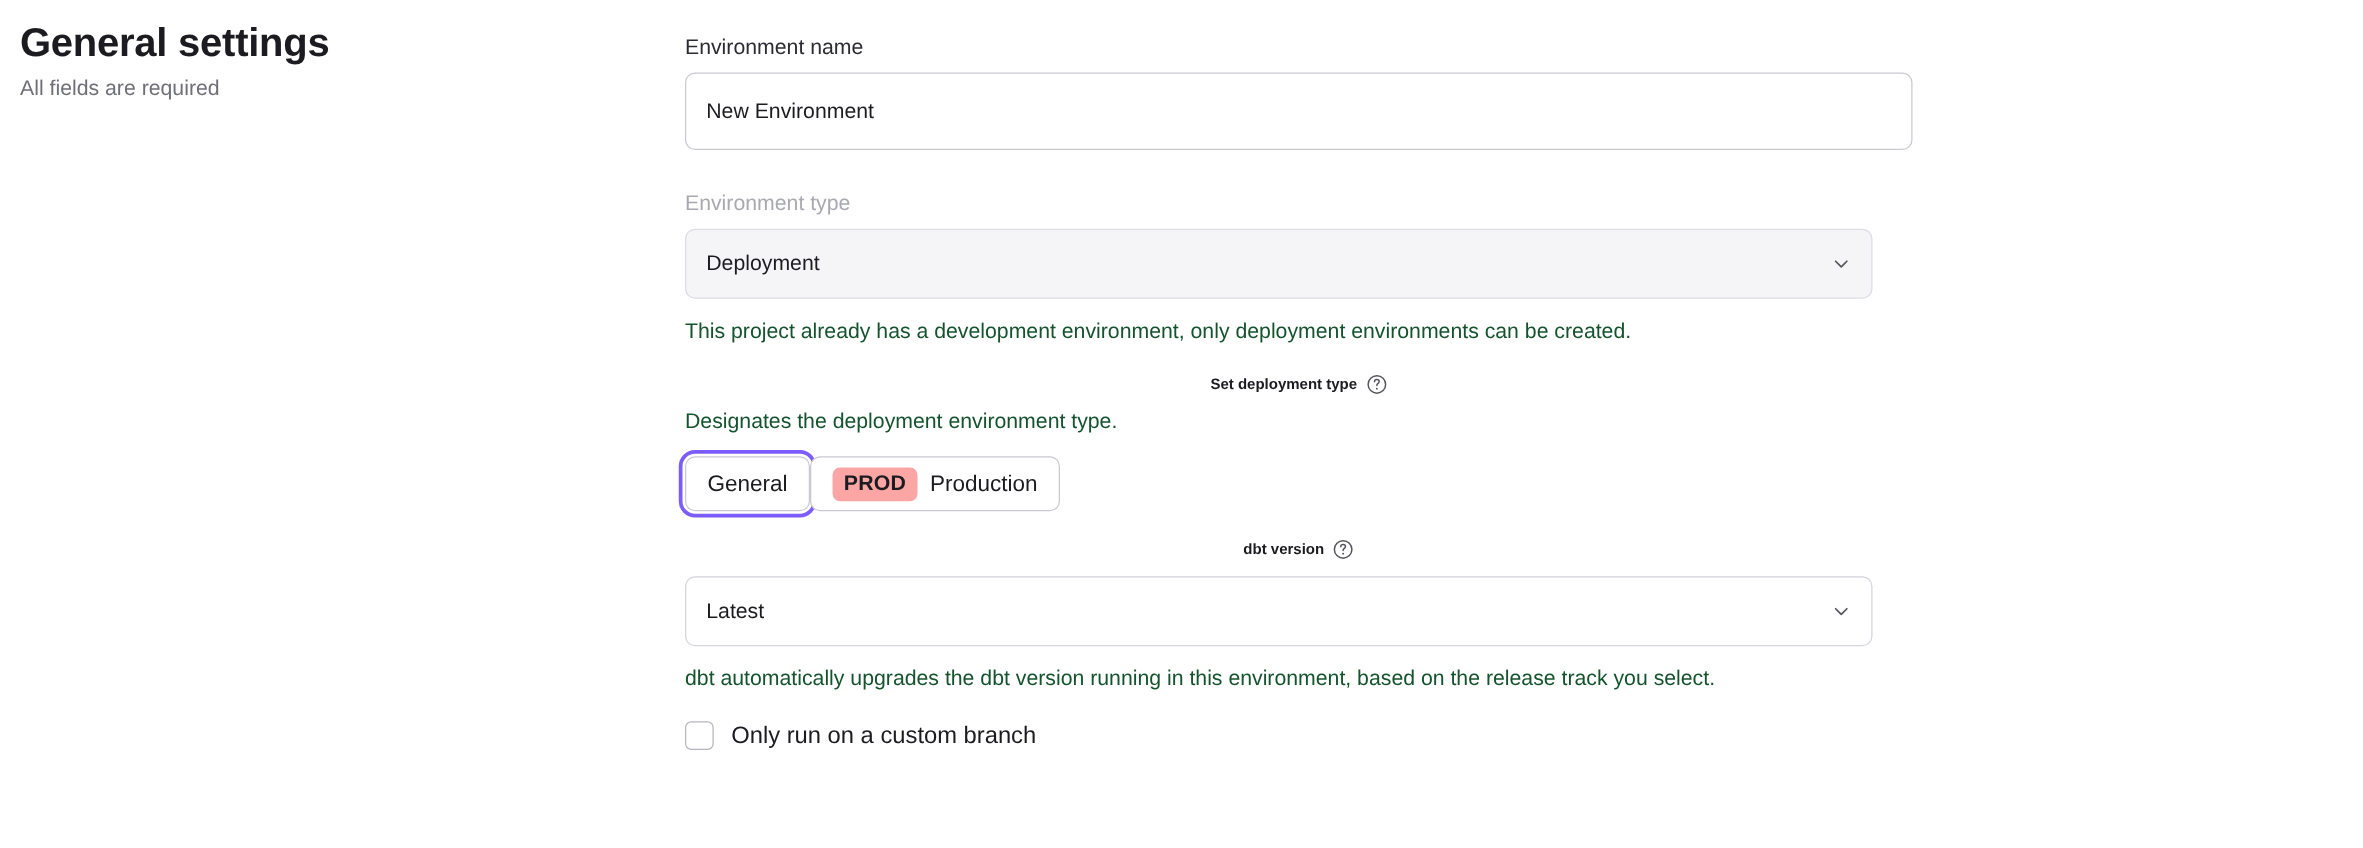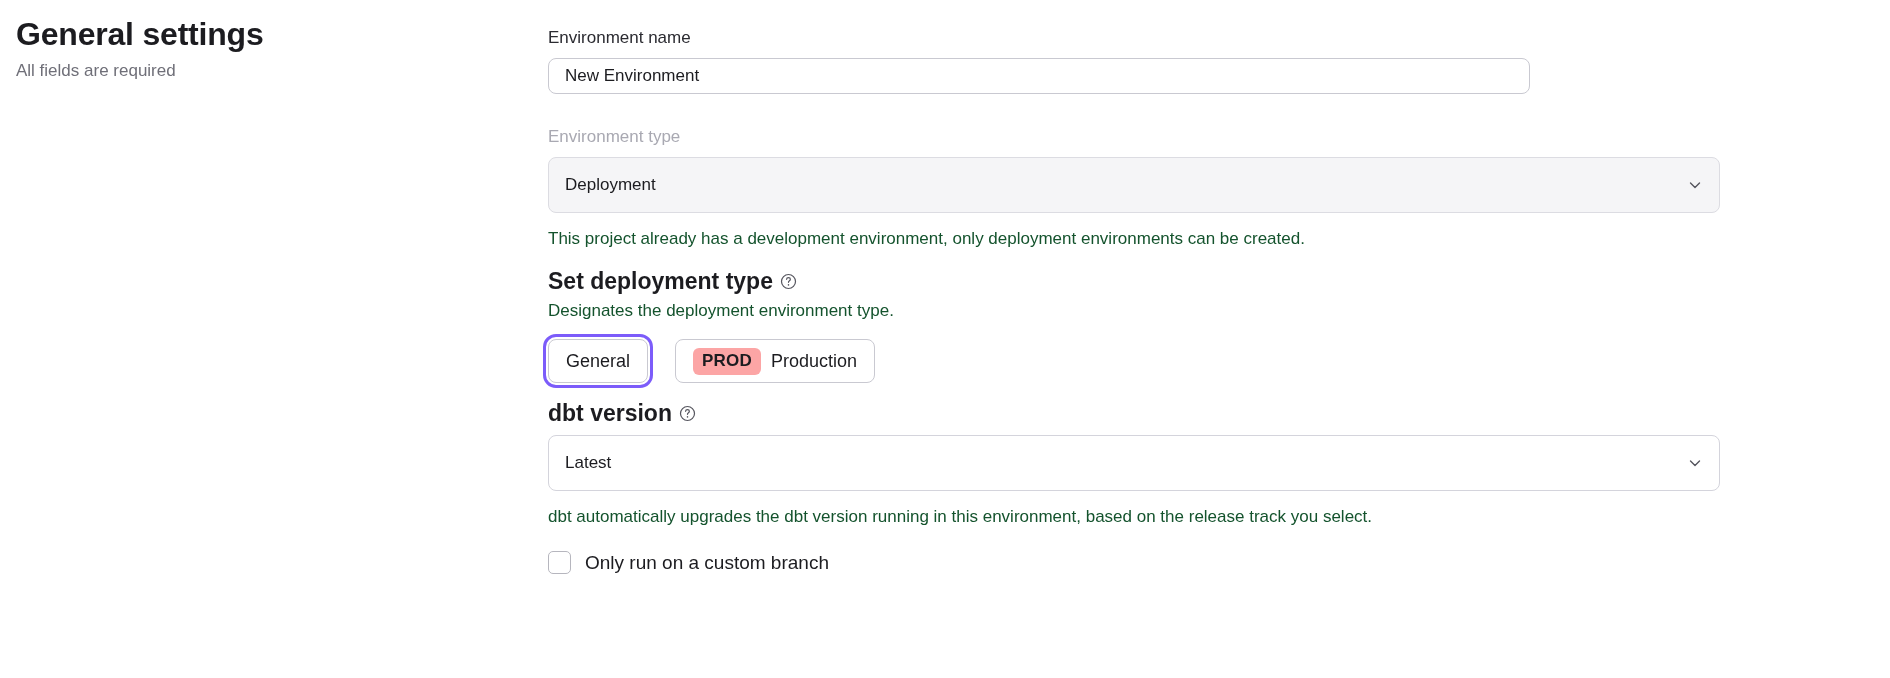--- a/index.html
+++ b/index.html
@@ -54,34 +54,34 @@
     color: #2b2b31;
     margin-bottom: 8px;
   }
   .field-label.muted {
     color: #a9a9b2;
     margin-top: 31px;
   }
 
   .text-input {
     width: 982px;
-    height: 36px;
+    height: 62px;
     border: 1px solid #c9c9d1;
     border-radius: 8px;
     background: #ffffff;
     display: flex;
     align-items: center;
     padding: 0 16px;
     font-size: 17px;
     color: #1c1c20;
   }
 
   .select-box {
     position: relative;
-    width: 1172px;
+    width: 950px;
     height: 56px;
     border: 1px solid #d4d4dc;
     border-radius: 8px;
     background: #ffffff;
     display: flex;
     align-items: center;
     padding: 0 16px;
     font-size: 17px;
     color: #1c1c20;
   }
@@ -99,38 +99,39 @@
   }
   .chev svg { display: block; }
 
   .help-text {
     font-size: 17px;
     line-height: 24px;
     color: #14532d;
   }
 
   .section-heading {
-    font-size: 23px;
+    font-size: 12px;
     line-height: 24px;
     font-weight: 700;
     color: #1c1c20;
     display: flex;
     align-items: center;
     gap: 7px;
+    justify-content: center;
   }
   .qmark {
     width: 17px; height: 17px;
     display: inline-block;
     flex: none;
   }
   .qmark svg { display: block; }
 
   .seg-row {
     display: flex;
-    gap: 27px;
+    gap: 0;
     align-items: flex-start;
   }
   .seg-btn {
     height: 44px;
     border: 1px solid #c9c9d1;
     border-radius: 8px;
     background: #ffffff;
     display: flex;
     align-items: center;
     gap: 10px;

